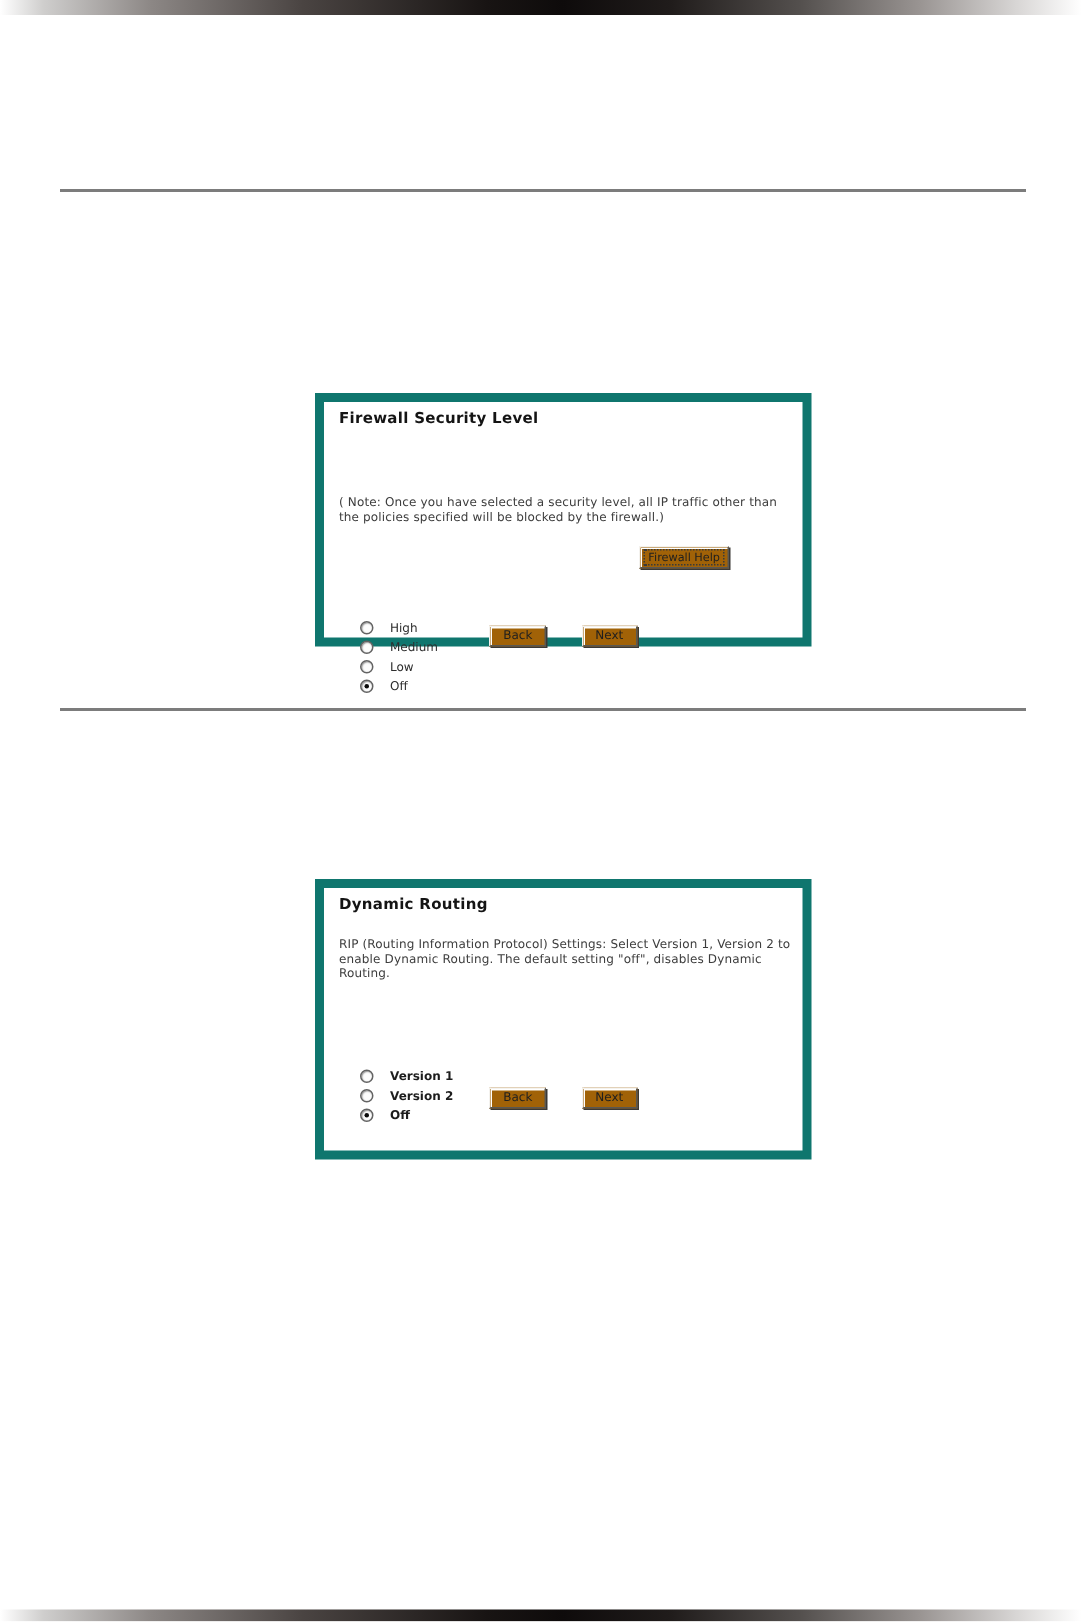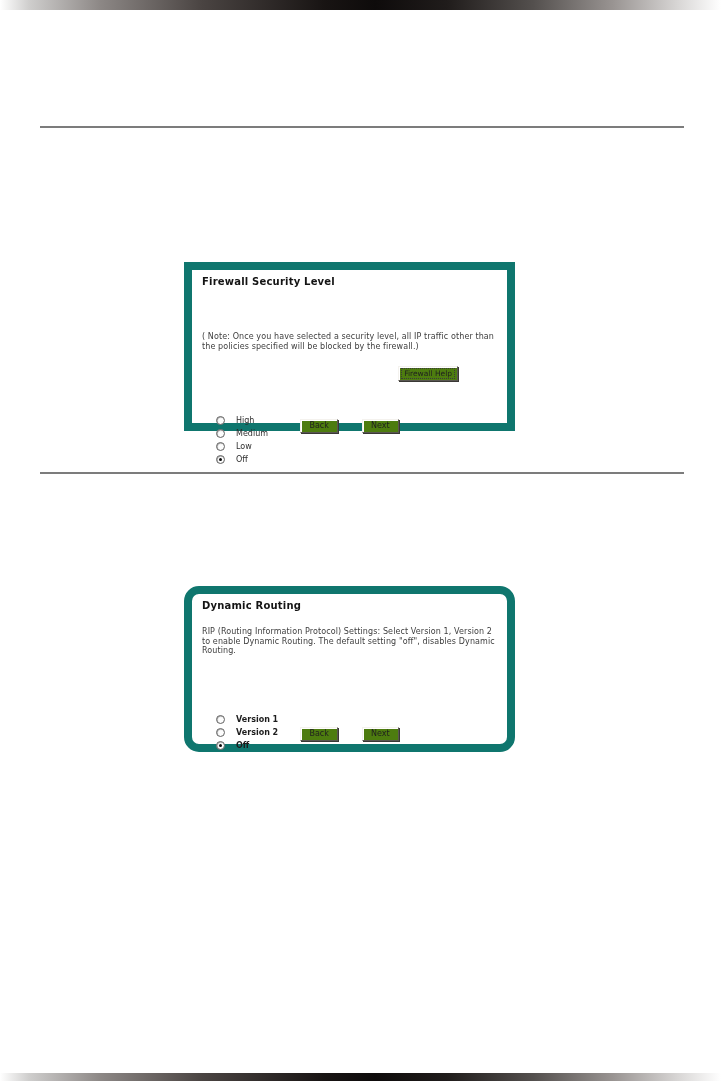--- a/index.html
+++ b/index.html
@@ -32,28 +32,28 @@
     width: 644px;
     height: 2px;
     background: #7c7c7c;
   }
   .rule.r1 { top: 126px; }
   .rule.r2 { top: 472px; }
 
   
   .dialog {
     position: absolute;
-    left: 184px;
+    left: 210px;
     width: 331px;
     background: #ffffff;
-    border: 8px solid #0f766e;
+    border: 6px solid #0f766e;
     box-sizing: border-box;
   }
   .dialog.firewall { top: 262px; height: 169px; }
-  .dialog.routing  { top: 586px; height: 166px; border-radius: 15px; }
+  .dialog.routing  { top: 586px; height: 187px; }
 
   .dialog-title {
     position: absolute;
     top: 6px;
     left: 10px;
     font-size: 10px;
     font-weight: bold;
     color: #141414;
     letter-spacing: 0.2px;
   }
@@ -102,21 +102,21 @@
     margin-left: 11px;
     font-size: 8px;
     color: #2e2e2e;
   }
   .routing .radio-label { font-weight: bold; color: #1d1d1d; }
 
   .btn {
     font-family: "DejaVu Sans", sans-serif;
     font-size: 8px;
     color: #1f1f1f;
-    background: #4d7c0f;
+    background: #a16207;
     border: 1px solid;
     border-color: #f4f2ee #5a5751 #5a5751 #f4f2ee;
     box-shadow: 1px 1px 0 #3a3835, inset 1px 1px 0 #ffffff;
     padding: 1px 8px 2px;
     line-height: 9px;
     cursor: pointer;
   }
   .btn-row {
     position: absolute;
     left: 0; right: 0;

